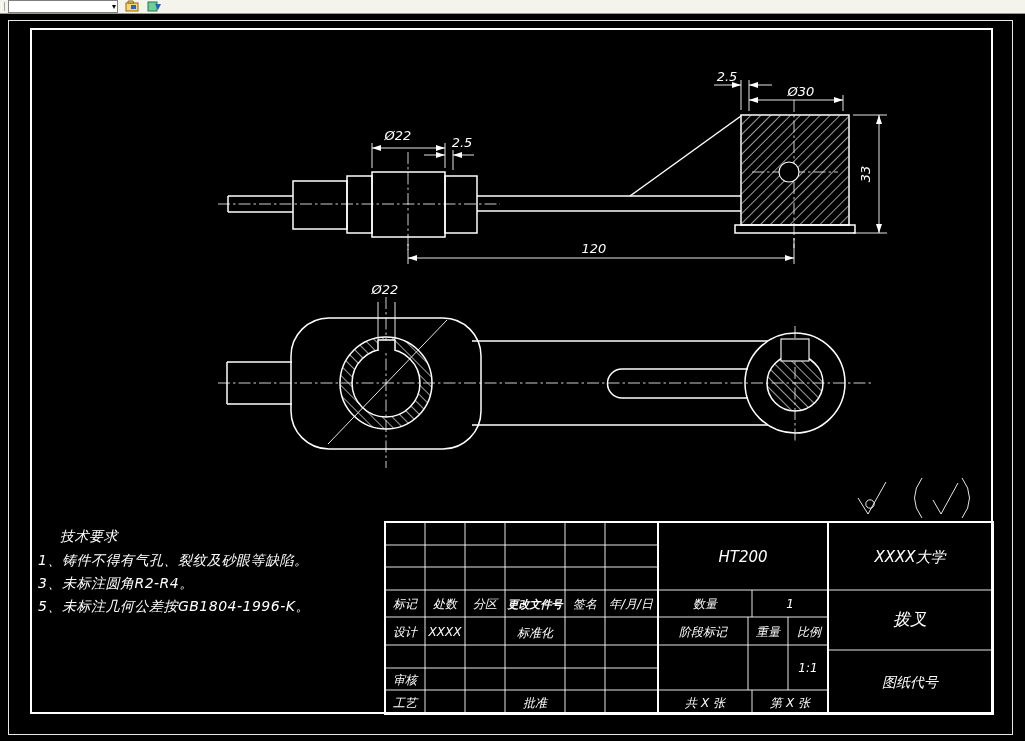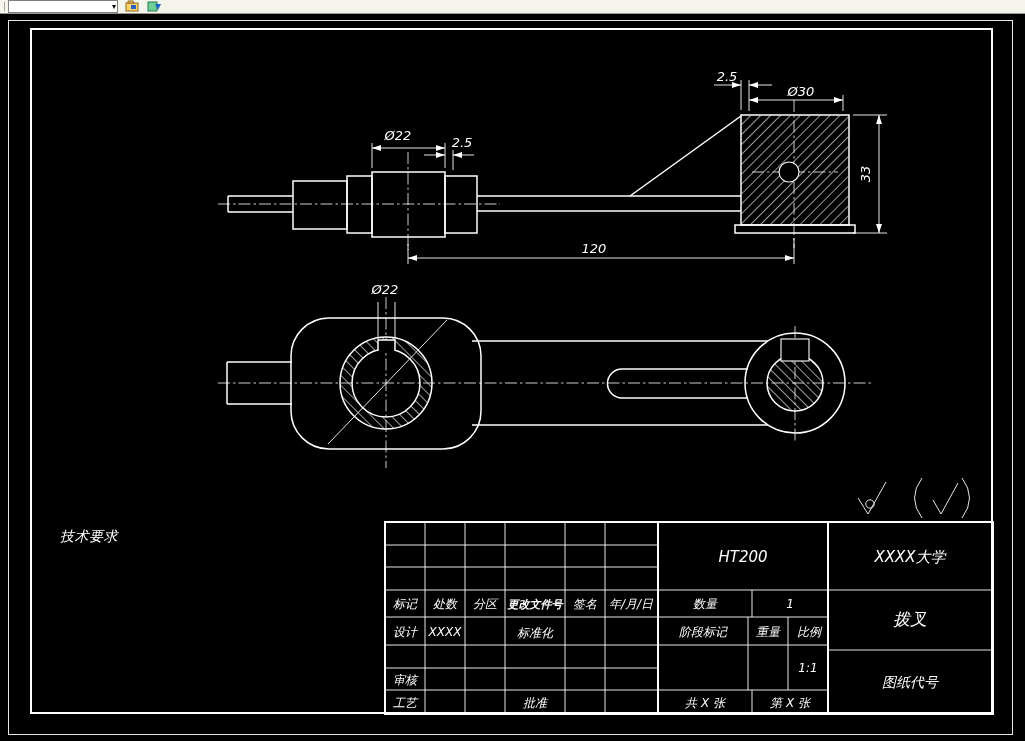--- a/index.html
+++ b/index.html
@@ -232,15 +232,18 @@
         <text class="tb" x="790" y="707" text-anchor="middle">第 X 张</text>
 
         <text class="tb-big" x="910" y="562" text-anchor="middle">XXXX大学</text>
         <text class="tb-part" x="910" y="625" text-anchor="middle">拨叉</text>
         <text class="tb-code" x="910" y="687" text-anchor="middle">图纸代号</text>
       </g>
     </svg>
 
     <div class="tech">
       <div class="t-title">技术要求</div>
+      <div class="t-item">1、铸件不得有气孔、裂纹及砂眼等缺陷。</div>
+      <div class="t-item">3、未标注圆角R2-R4。</div>
+      <div class="t-item">5、未标注几何公差按GB1804-1996-K。</div>
     </div>
   </div>
 </div>
 
 </body></html>

